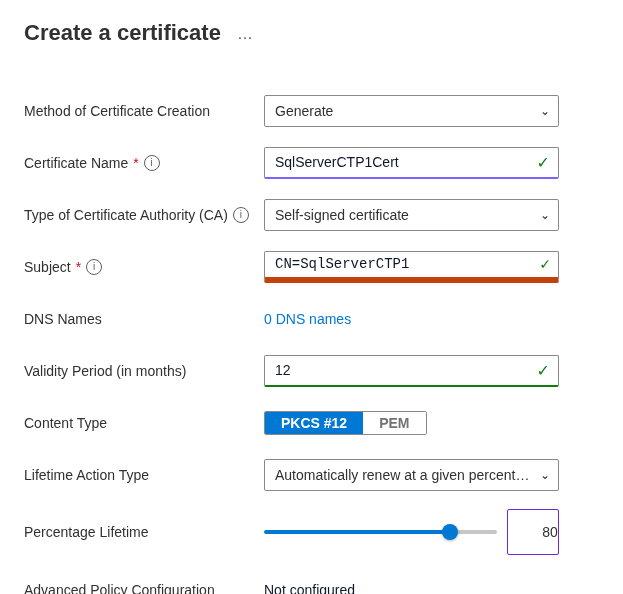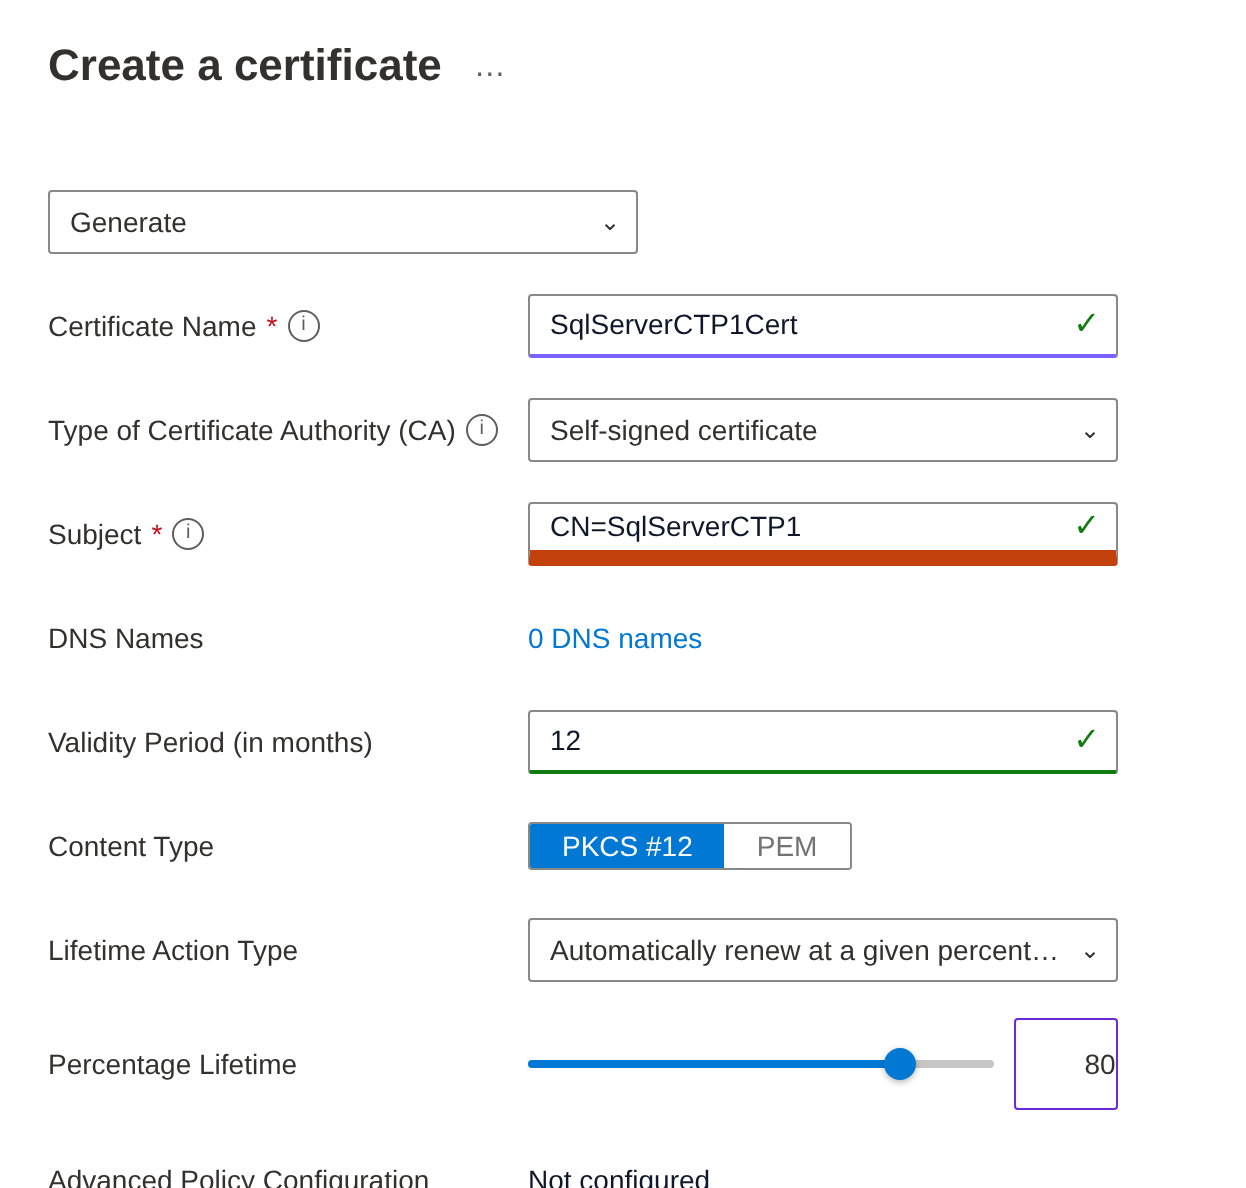--- a/index.html
+++ b/index.html
@@ -179,20 +179,21 @@
     }
 
     
     .toggle-group {
       display: flex;
       align-items: center;
       border: 1px solid #8a8886;
       border-radius: 2px;
       overflow: hidden;
       height: 24px;
+      font-weight: bold;
     }
 
     .toggle-option {
       padding: 0 16px;
       height: 100%;
       display: flex;
       align-items: center;
       font-size: 14px;
       cursor: pointer;
     }
@@ -262,20 +263,23 @@
 
 <div class="page-container">
   <div class="page-header">
     <h1 class="page-title">Create a certificate</h1>
     <button class="ellipsis-btn">…</button>
   </div>
 
   <div class="form-section">
 
     <div class="form-row">
+      <div class="label-col">
+        <span>Method of Certificate Creation</span>
+      </div>
       <div class="control-col">
         <div class="dropdown">
           <span class="dropdown-text">Generate</span>
           <span class="dropdown-chevron">⌄</span>
         </div>
       </div>
     </div>
 
     <div class="form-row">
       <div class="label-col">
@@ -304,21 +308,21 @@
       </div>
     </div>
 
     <div class="form-row">
       <div class="label-col">
         <span>Subject</span>
         <span class="required-star">*</span>
         <span class="info-icon">i</span>
       </div>
       <div class="control-col">
-        <div class="input-with-check" style="border-bottom: 8px solid #c2410c;">
+        <div class="input-with-check" style="border-bottom: 6px solid #c2410c; font-family: Liberation Mono, monospace;">
           <span class="input-text">CN=SqlServerCTP1</span>
           <span class="check-icon">✓</span>
         </div>
       </div>
     </div>
 
     <div class="form-row">
       <div class="label-col">
         <span>DNS Names</span>
       </div>

